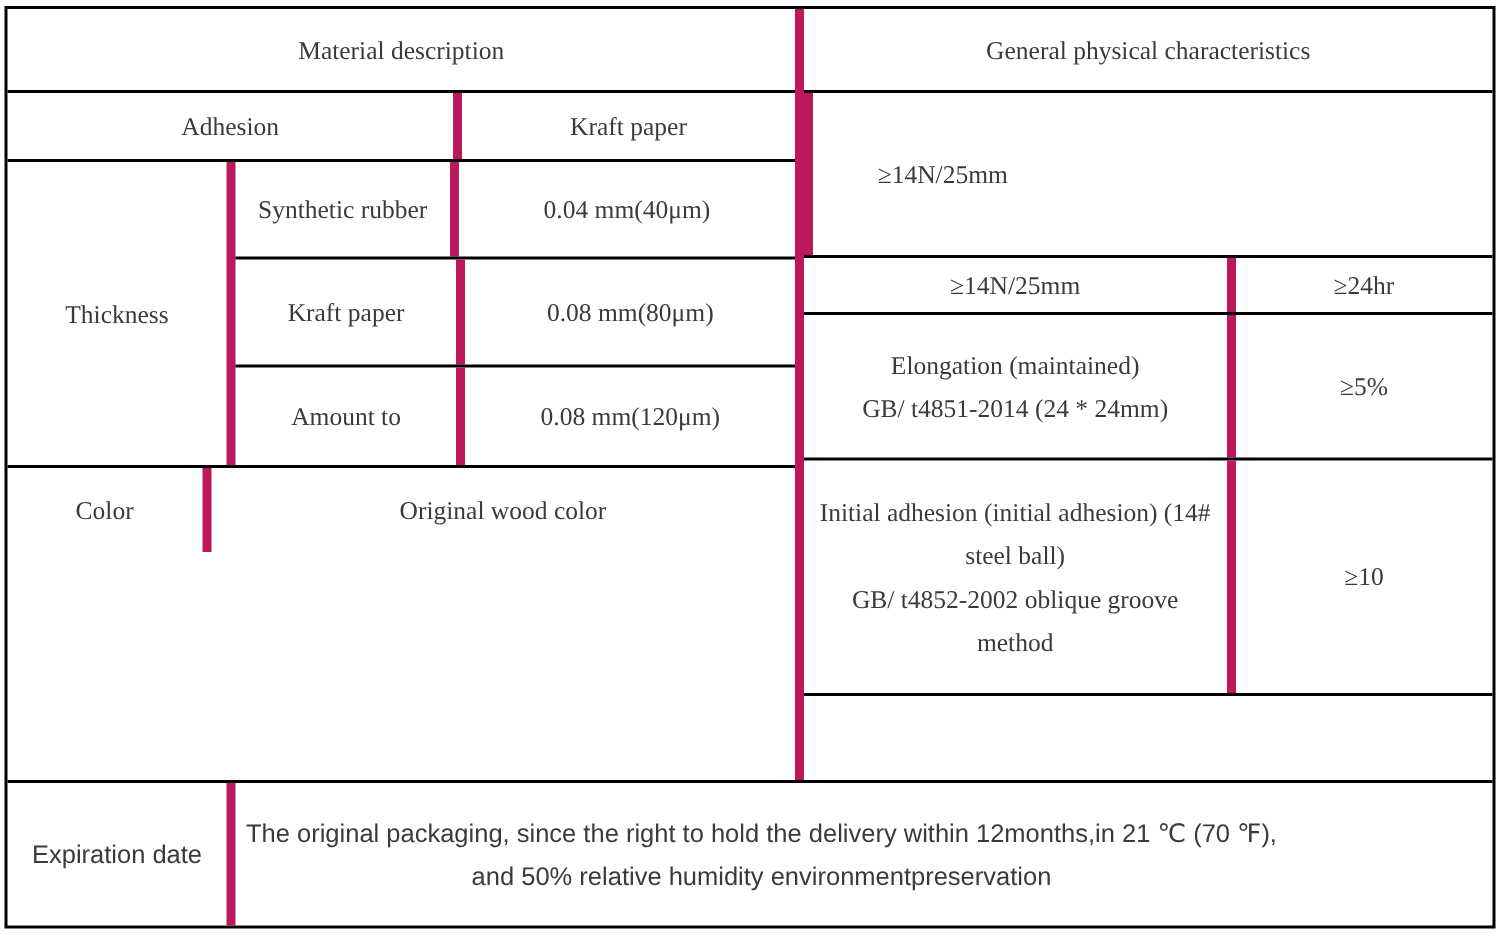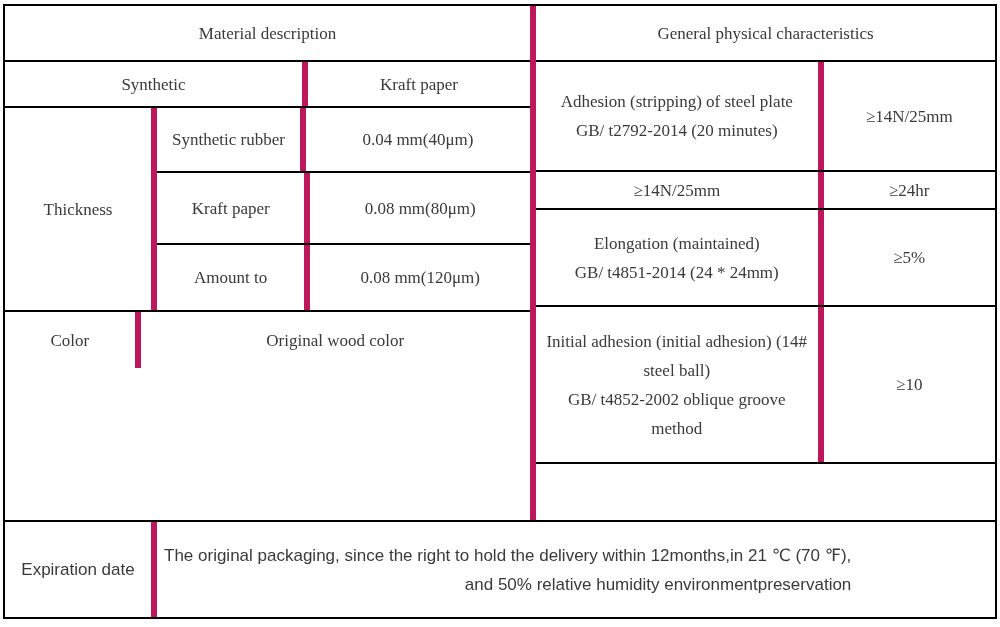--- a/index.html
+++ b/index.html
@@ -37,38 +37,38 @@
     justify-content: center;
     text-align: center;
     white-space: pre-line;
     line-height: 29px;
     padding: 0 4px;
     overflow: hidden;
   }
   .test-cell { padding: 0 10px; }
   .exp-text-cell {
     justify-content: flex-start;
-    text-align: right;
+    text-align: center;
     padding: 12px 7px;
   }
 </style>
 </head>
 <body>
 
 <div class="page">
   <div class="sheet">
 
     <div class="row">
 
       <div class="col" style="width:525px">
         <div class="row" style="height:54px">
           <div class="cell" style="width:525px">Material description</div>
         </div>
         <div class="row bt" style="height:46px">
-          <div class="cell" style="width:297px">Synthetic</div>
+          <div class="cell" style="width:297px">Adhesion</div>
           <div class="cell bl" style="width:228px">Kraft paper</div>
         </div>
         <div class="row bt" style="height:204px">
           <div class="cell" style="width:146px">Thickness</div>
           <div class="col bl" style="width:379px">
             <div class="row" style="height:63px">
               <div class="cell" style="width:149px">Synthetic rubber</div>
               <div class="cell bl" style="width:240px">0.04 mm(40μm)</div>
             </div>
             <div class="row bt" style="height:72px">
@@ -85,22 +85,20 @@
           <div class="cell" style="width:146px">Color</div>
           <div class="cell bl" style="width:447px">Original wood color</div>
         </div>
       </div>
 
       <div class="col bl" style="width:465px">
         <div class="row" style="height:54px">
           <div class="cell" style="width:463px">General physical characteristics</div>
         </div>
         <div class="row bt" style="height:110px">
-          <div class="cell test-cell" style="width:284px">Adhesion (stripping) of steel plate
-GB/ t2792-2014 (20 minutes)</div>
           <div class="cell bl" style="width:179px">≥14N/25mm</div>
         </div>
         <div class="row bt" style="height:38px">
           <div class="cell test-cell" style="width:284px">≥14N/25mm</div>
           <div class="cell bl" style="width:179px">≥24hr</div>
         </div>
         <div class="row bt" style="height:97px">
           <div class="cell test-cell" style="width:284px">Elongation (maintained)
 GB/ t4851-2014 (24 * 24mm)</div>
           <div class="cell bl" style="width:179px">≥5%</div>

